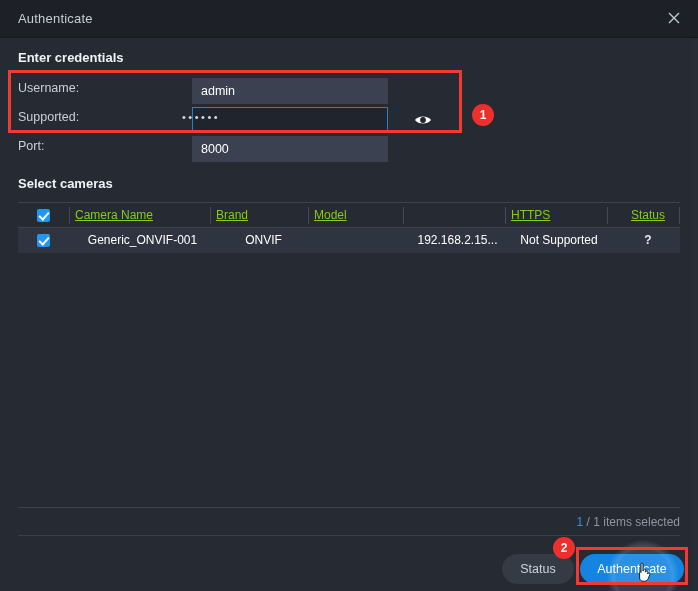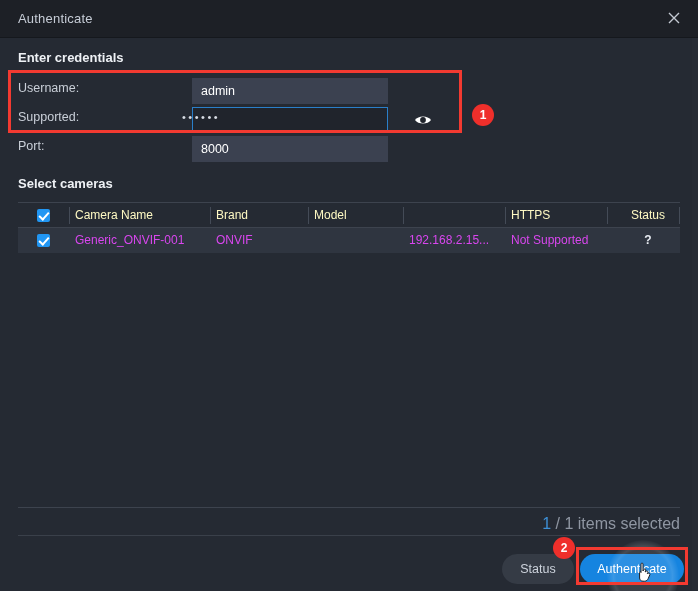--- a/index.html
+++ b/index.html
@@ -107,22 +107,22 @@
   }
   .t-row {
     position: relative; height: 25px;
     background: #2f3540;
   }
   .cell {
     position: absolute; top: 0; height: 25px;
     font-size: 12px; line-height: 25px;
     white-space: nowrap; overflow: hidden;
   }
-  .t-head .cell { color: #fef9c3; }
-  .t-row .cell { color: #d946ef; }
+  .t-head .cell { color: #84cc16; text-decoration: underline; }
+  .t-row .cell { color: #ffffff; text-align: center; }
   .colsep {
     position: absolute; top: 4px; height: 17px;
     width: 1px; background: #444b57;
   }
   .chk {
     position: absolute; top: 6px; left: 19px;
     width: 13px; height: 13px; border-radius: 2px;
     background: #2196f3; cursor: pointer;
   }
   .chk::after {
@@ -133,21 +133,21 @@
     transform: rotate(42deg);
   }
   .status-q {
     position: absolute; top: 0; height: 25px; line-height: 25px;
     font-size: 12px; font-weight: bold; color: #e8ecf2;
   }
 
   
   .sel-count {
     position: absolute; right: 18px; top: 515px;
-    font-size: 16px; color: #8f96a2;
+    font-size: 12px; color: #8f96a2;
   }
   .sel-count b { color: #3d8fd6; font-weight: normal; }
 
   .foot-sep {
     position: absolute; left: 18px; top: 535px;
     width: 662px; height: 1px; background: #3a404a;
   }
 
   .btn {
     position: absolute; height: 30px;

